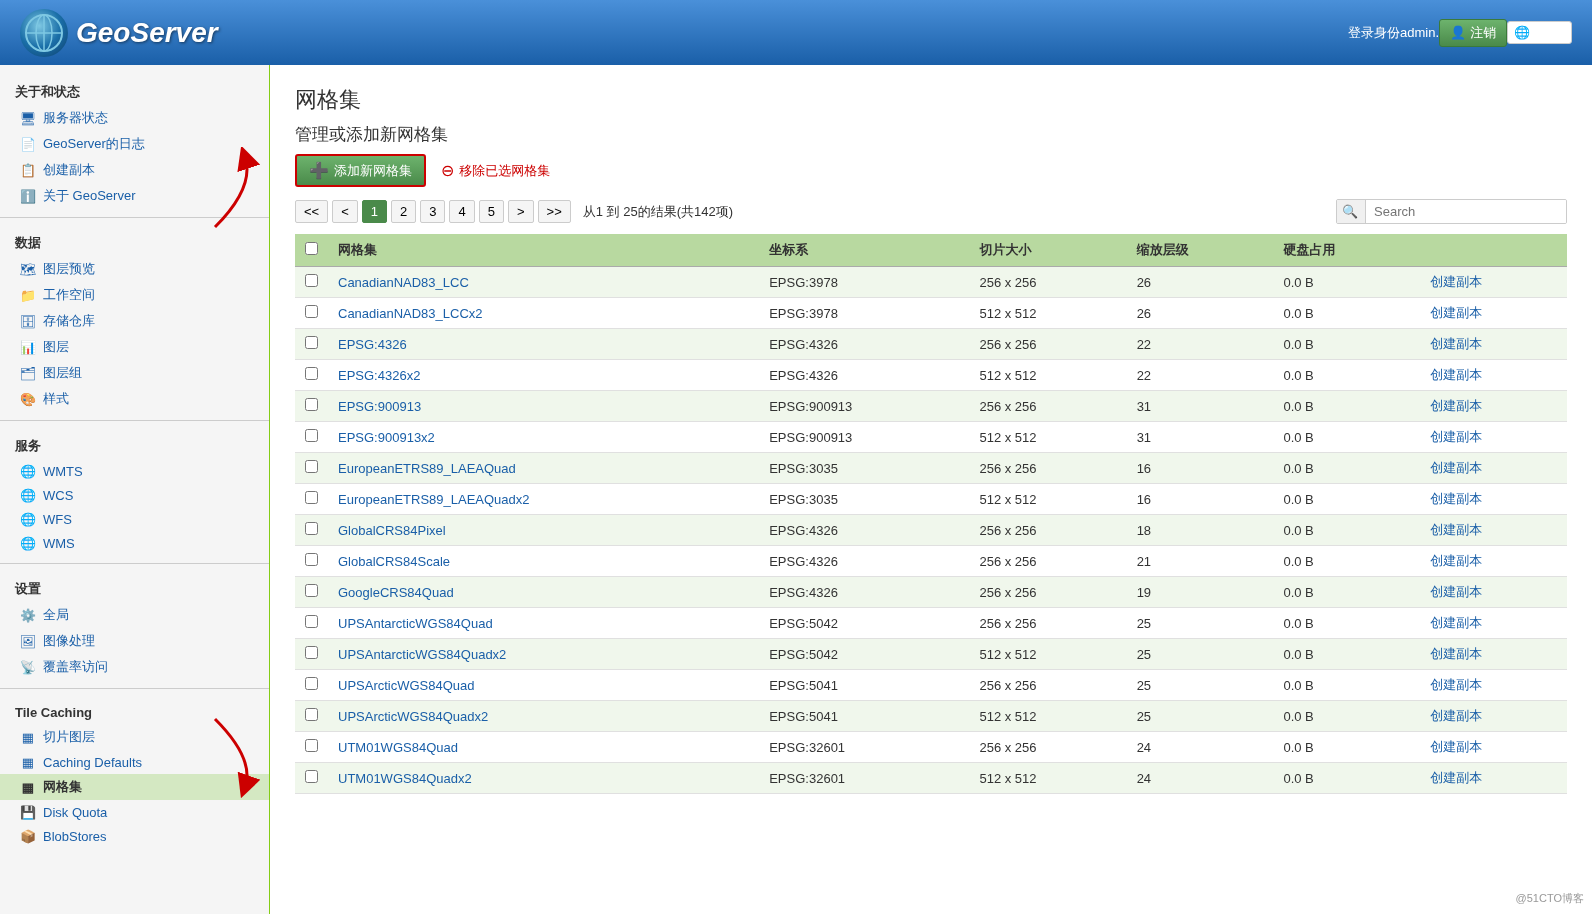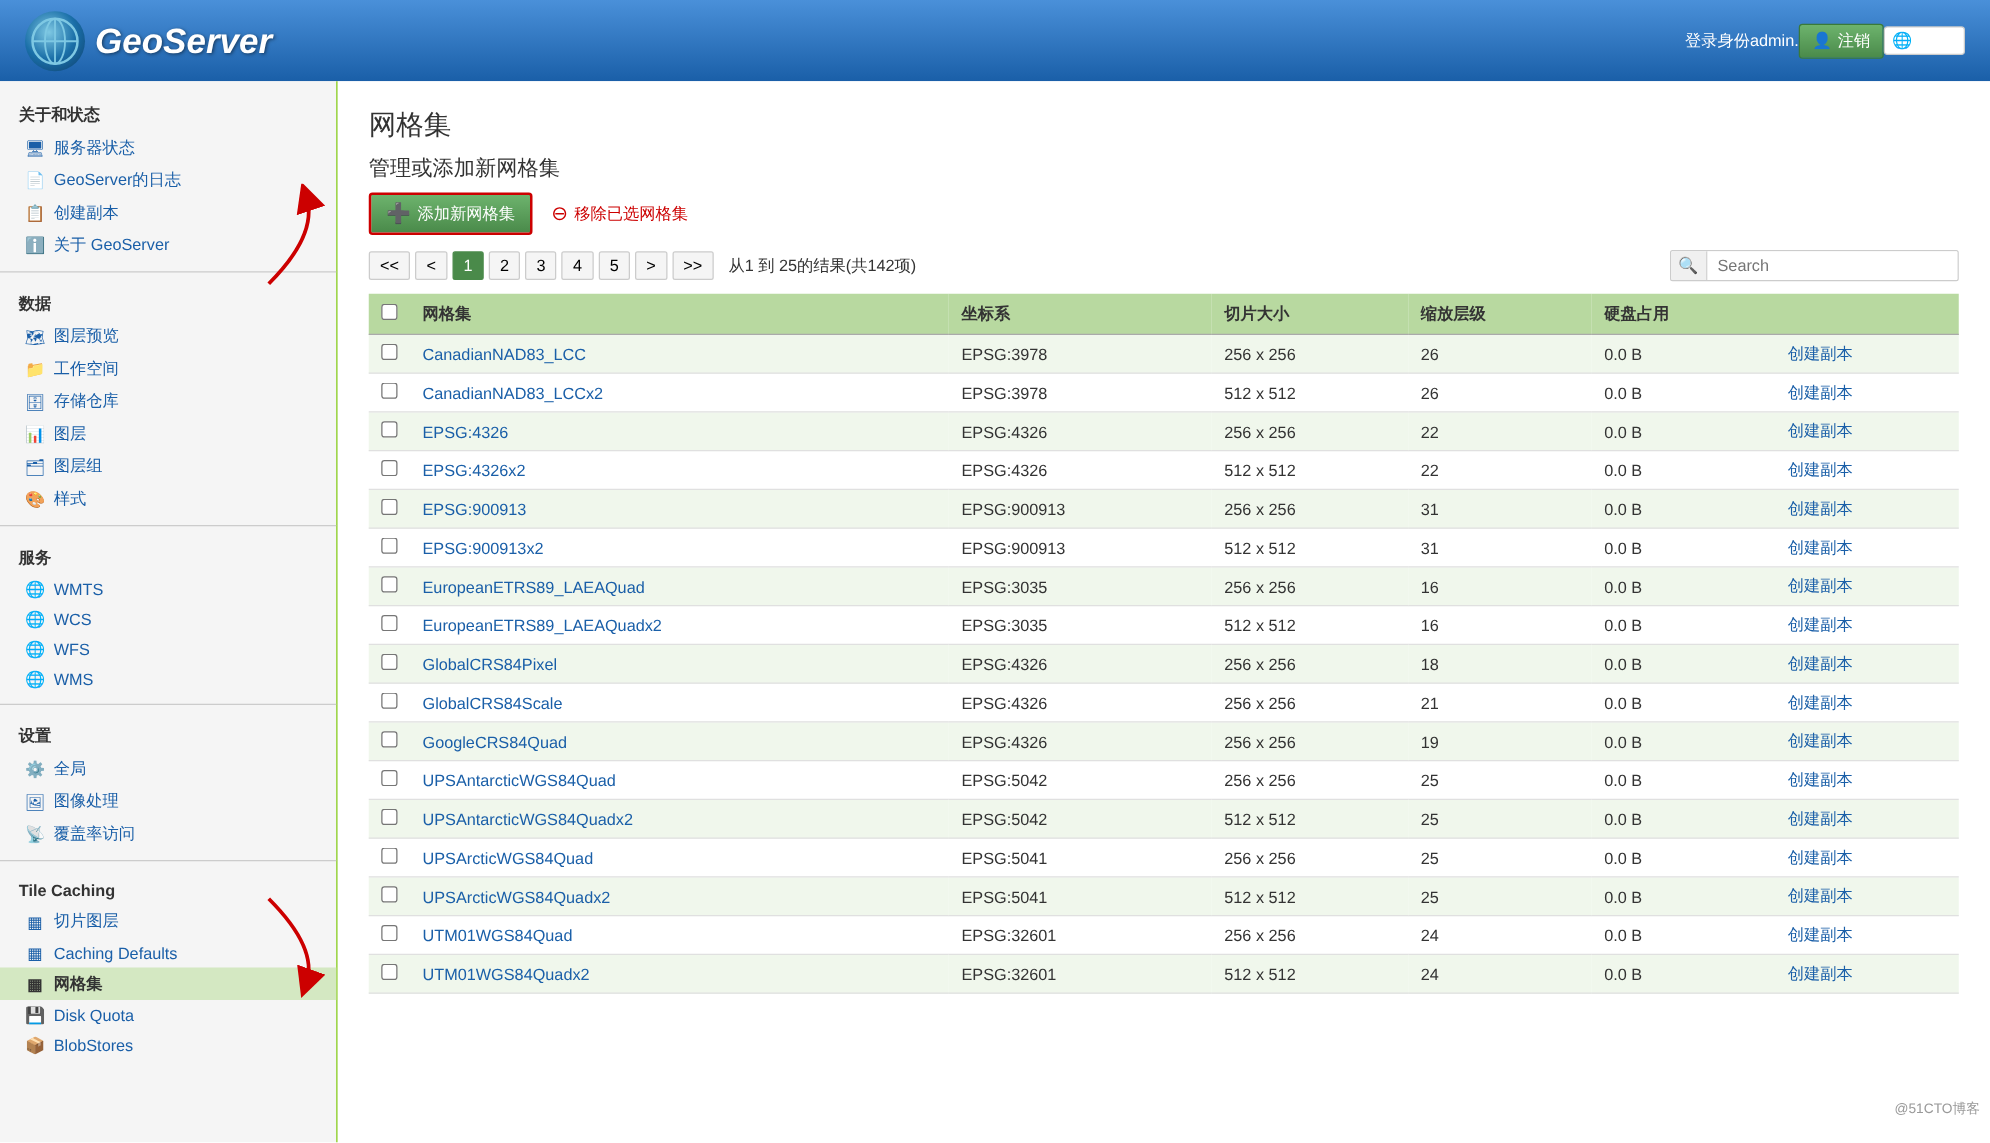--- a/index.html
+++ b/index.html
@@ -131,21 +131,21 @@
     .grid-table td {
       padding: 6px 10px; border-bottom: 1px solid #e0e0e0; font-size: 13px;
     }
     .grid-table tr.even { background: #fff; }
     .grid-table tr.odd { background: #f0f7ec; }
     .grid-table td a { color: #1a5fa8; text-decoration: none; text-align: right; }
     .link-blue { color: #1a5fa8; cursor: pointer; text-decoration: none; }
 
     
     .watermark {
-      position: fixed; bottom: 20px; right: 8px;
+      position: fixed; bottom: 8px; right: 8px;
       font-size: 11px; color: #999;
     }
   </style>
 </head>
 <body>
 
 <div class="header">
   <div class="header-logo">
     <div class="logo-circle">
       <svg width="40" height="40" viewBox="0 0 40 40">

